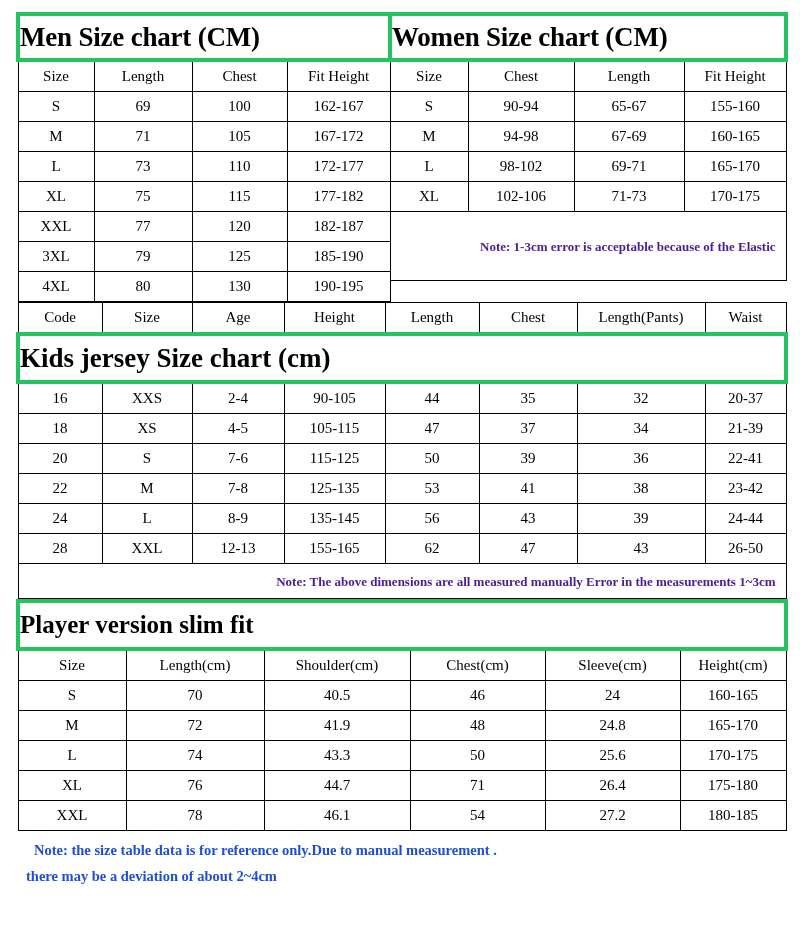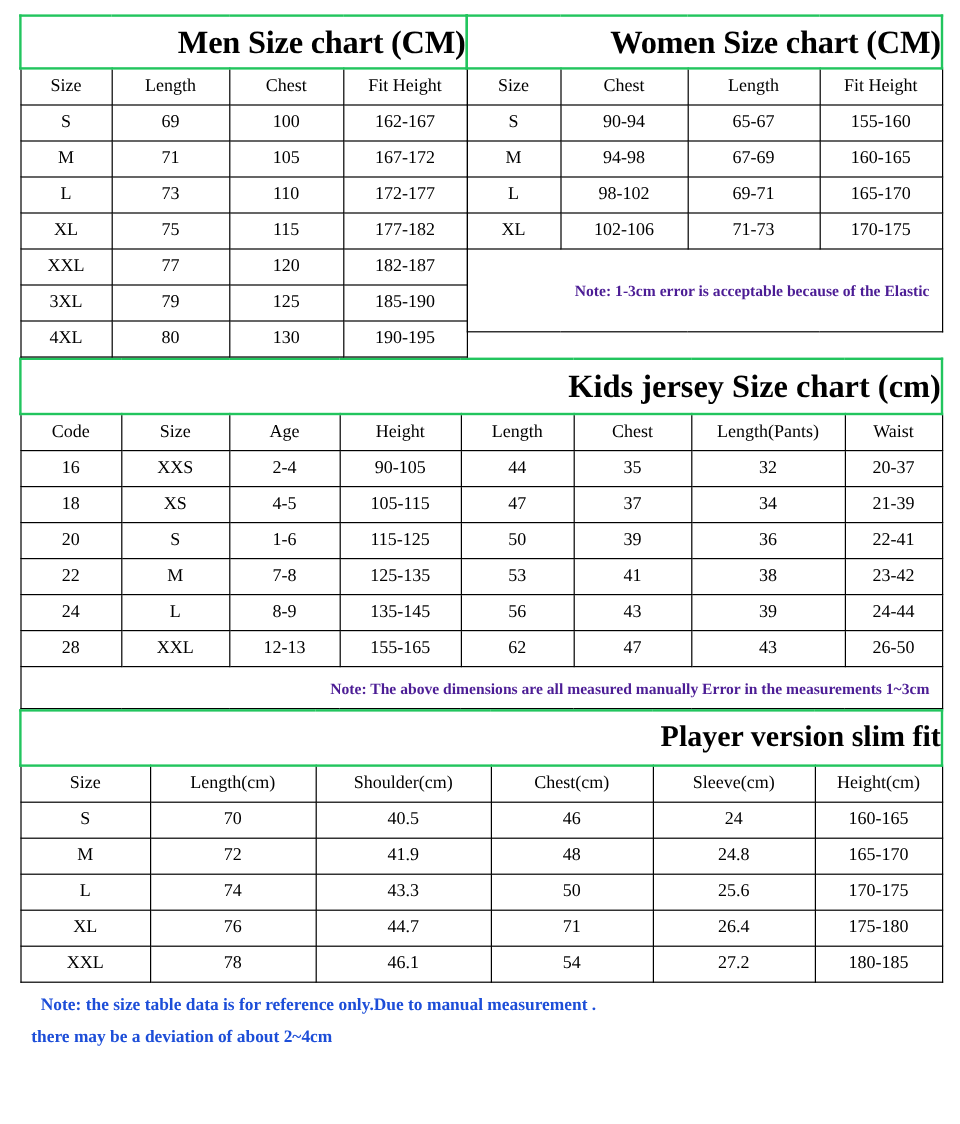--- a/index.html
+++ b/index.html
@@ -27,23 +27,23 @@
   td, th {
     border: 1px solid #000000;
     text-align: center;
     vertical-align: middle;
     font-family: "Liberation Serif", serif;
     font-size: 15px;
     color: #000;
     padding: 0;
   }
   .title-cell {
-    border: 2px solid #22c55e;
-    font-weight: bold;
-    text-align: right;
+    border: 4px solid #22c55e;
+    font-weight: bold;
+    text-align: left;
     font-family: "Liberation Serif", serif;
     margin-top: 12px;
   }
 
   
   .top-row {
     display: flex;
     width: 768px;
     gap: 0px;
     align-items: flex-start;
@@ -254,33 +254,33 @@
           <col class="k2">
           <col class="k3">
           <col class="k4">
         <col class="k5">
           <col class="k6">
           <col class="k7">
           <col class="k8">
       </colgroup>
       <tbody>
         <tr>
-          <td class="title-cell kids-title" colspan="8">Kids jersey Size chart (cm)</td>
-        </tr>
-        <tr>
           <td>Code</td>
           <td>Size</td>
           <td>Age</td>
           <td>Height</td>
           <td>Length</td>
           <td>Chest</td>
           <td>Length(Pants)</td>
           <td>Waist</td>
         </tr>
         <tr>
+          <td class="title-cell kids-title" colspan="8">Kids jersey Size chart (cm)</td>
+        </tr>
+        <tr>
           <td>16</td>
           <td>XXS</td>
           <td>2-4</td>
           <td>90-105</td>
           <td>44</td>
           <td>35</td>
           <td>32</td>
           <td>20-37</td>
         </tr>
         <tr>
@@ -289,21 +289,21 @@
           <td>4-5</td>
           <td>105-115</td>
           <td>47</td>
           <td>37</td>
           <td>34</td>
           <td>21-39</td>
         </tr>
         <tr>
           <td>20</td>
           <td>S</td>
-          <td>1-6</td>
+          <td>7-6</td>
           <td>115-125</td>
           <td>50</td>
           <td>39</td>
           <td>36</td>
           <td>22-41</td>
         </tr>
         <tr>
           <td>22</td>
           <td>M</td>
           <td>7-8</td>

